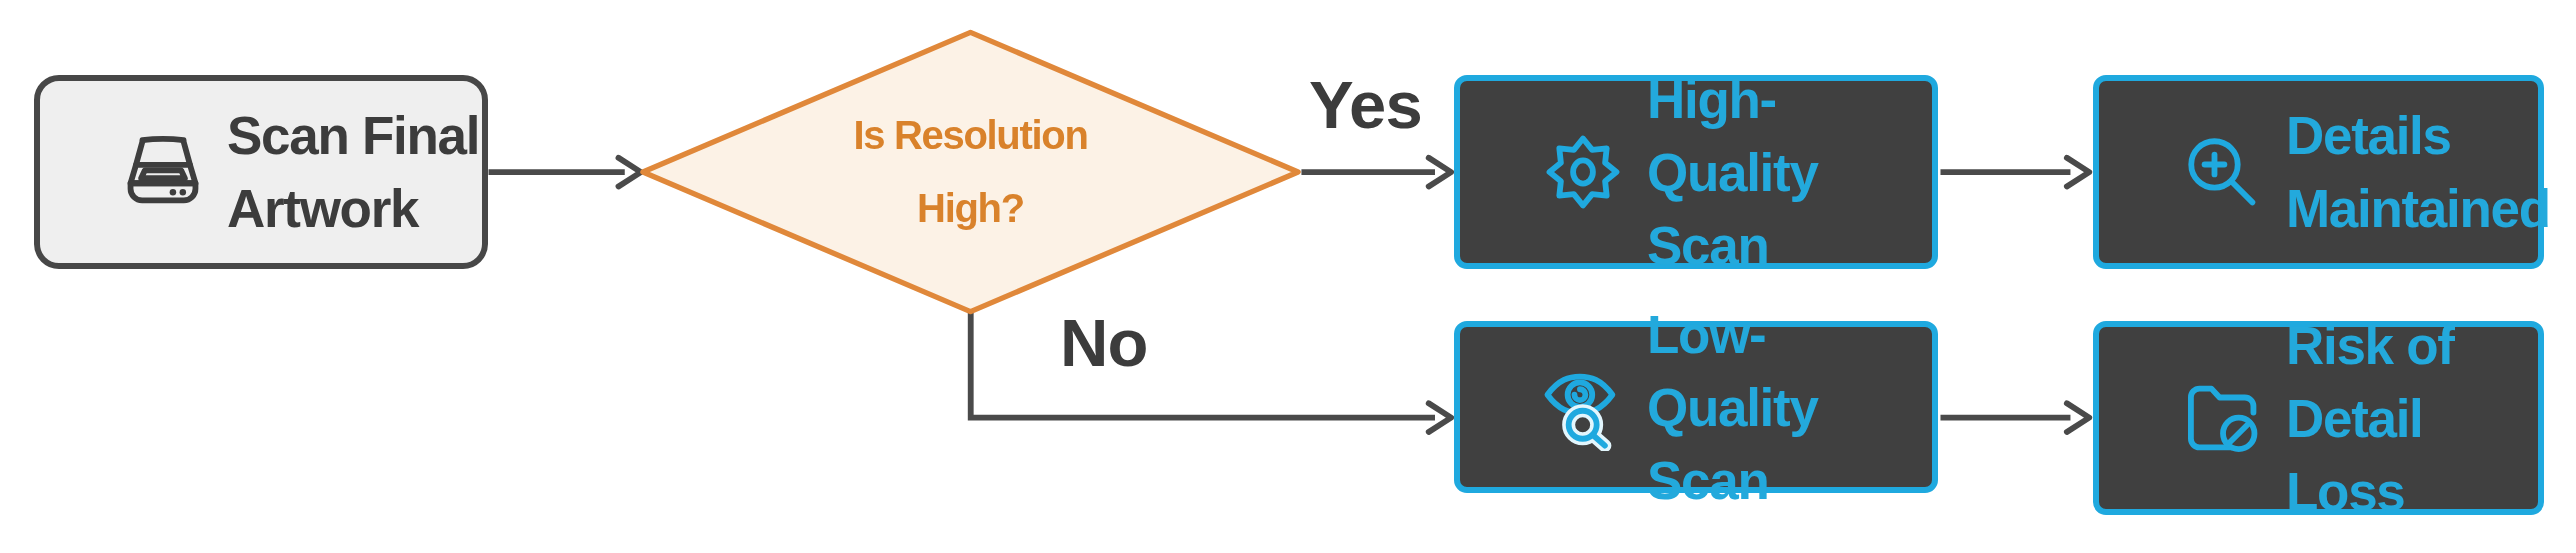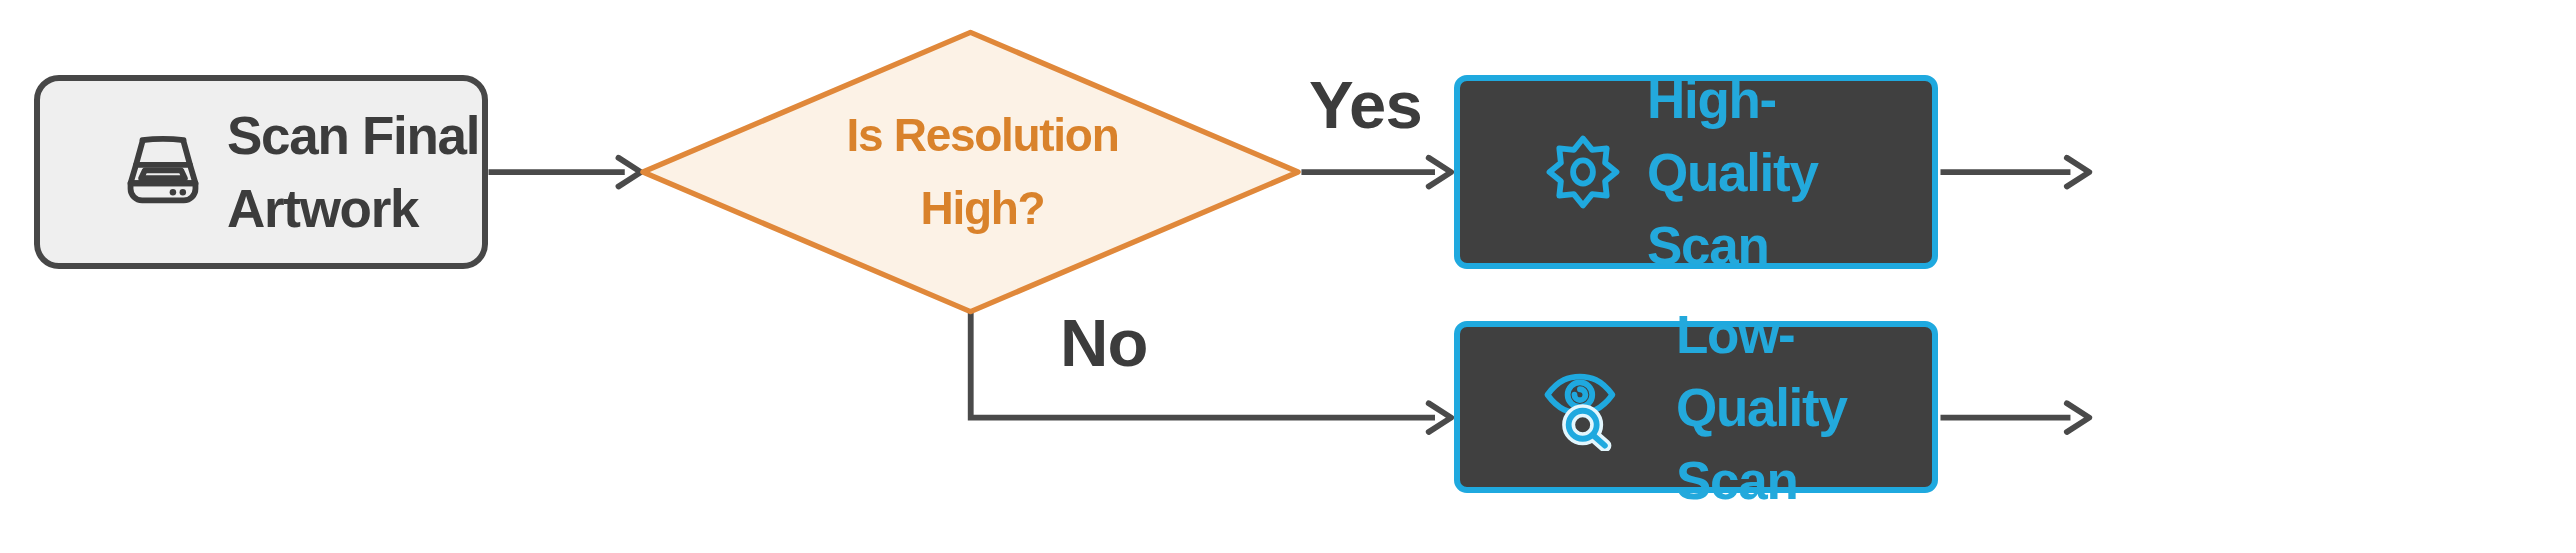--- a/index.html
+++ b/index.html
@@ -31,31 +31,31 @@
     left:34px;top:75px;width:454px;height:194px;
     background:#efefef;border:6.3px solid #474747;border-radius:25px;
   }
   #node-start .node-label{color:#3c3c3c;}
   .cyan-node{
     background:#404040;border:6.3px solid #1fa9df;border-radius:13px;
   }
   .cyan-node .node-label{color:#23a9dc;}
   #node-high{left:1454px;top:75px;width:484px;height:194px;}
   #node-details{left:2093px;top:75px;width:451px;height:194px;}
-  #node-low{left:1454px;top:321px;width:484px;height:172px;gap:29px;}
+  #node-low{left:1454px;top:321px;width:484px;height:172px;}
   #node-risk{left:2093px;top:321px;width:451px;height:194px;}
   
   #node-decision{
     position:absolute;left:637px;top:27px;width:667px;height:290px;z-index:2;
   }
   #node-decision svg{position:absolute;left:0;top:0;width:667px;height:290px;}
   #node-decision .diamond-label{
-    position:absolute;left:12px;top:0;width:667px;height:290px;
+    position:absolute;left:0;top:0;width:667px;height:290px;
     display:flex;align-items:center;justify-content:center;text-align:center;
-    color:#d9822b;font-size:46px;line-height:73px;font-weight:600;letter-spacing:-1.3px;
+    color:#d9822b;font-size:40px;line-height:73px;font-weight:600;letter-spacing:-1.3px;
     white-space:pre-line;
   }
   
   .edge-label{
     position:absolute;z-index:3;
     color:#3c3c3c;font-size:67px;line-height:63px;font-weight:600;letter-spacing:-0.9px;
   }
   #label-yes{left:1309px;top:73px;}
   #label-no{left:1060px;top:311px;}
   
@@ -117,20 +117,34 @@
         <g class="stroke-cyan">
           <polygon points="21.8,12 18.47,14.68 18.93,18.93 14.68,18.47 12,21.8 9.32,18.47 5.07,18.93 5.53,14.68 2.2,12 5.53,9.32 5.07,5.07 9.32,5.53 12,2.2 14.68,5.53 18.93,5.07 18.47,9.32"></polygon>
           <ellipse cx="12" cy="12" rx="2.9" ry="3.4"></ellipse>
         </g>
       </svg>
     </span>
     <span class="node-label">High-Quality
 Scan</span>
   </div>
 
+  <div class="node cyan-node" id="node-details">
+    <span class="icon">
+      <svg viewBox="0 0 24 24">
+        <g class="stroke-cyan">
+          <circle cx="9.8" cy="9.8" r="6.8"></circle>
+          <path d="M14.8,14.8 L20.9,20.9"></path>
+          <path d="M9.8,6.9 V12.7"></path>
+          <path d="M6.9,9.8 H12.7"></path>
+        </g>
+      </svg>
+    </span>
+    <span class="node-label">Details
+Maintained</span>
+  </div>
 
   <div class="node cyan-node" id="node-low">
     <span class="icon">
       <svg viewBox="0 0 24 24">
         <g class="stroke-cyan">
           <path d="M1.6,8.4 C4.9,3.9 8,3.1 11.1,3.1 C14.2,3.1 17.3,3.9 20.6,8.4 C17.3,12.9 14.2,13.7 11.1,13.7 C8,13.7 4.9,12.9 1.6,8.4 Z"></path>
           <circle cx="11.1" cy="8.4" r="3.6"></circle>
           <path d="M11.1,6.8 A1.6,1.6 0 1 1 9.5,8.4"></path>
         </g>
         <circle class="knockout" cx="11.9" cy="17.2" r="4.1"></circle>
@@ -138,15 +152,28 @@
         <g class="stroke-cyan">
           <circle cx="11.9" cy="17.2" r="4.1"></circle>
           <path d="M14.9,20.2 L18.4,23.3"></path>
         </g>
       </svg>
     </span>
     <span class="node-label">Low-Quality
 Scan</span>
   </div>
 
+  <div class="node cyan-node" id="node-risk">
+    <span class="icon">
+      <svg viewBox="0 0 24 24">
+        <g class="stroke-cyan">
+          <path d="M14.6,20.6 H5.4 A2.5,2.5 0 0 1 2.9,18.1 V5.9 A2.5,2.5 0 0 1 5.4,3.4 H8.9 L11.3,6 H18.7 A2.5,2.5 0 0 1 21.2,8.5 V10.4"></path>
+          <circle cx="16.9" cy="16.5" r="4.6"></circle>
+          <path d="M13.7,19.7 L20.1,13.3"></path>
+        </g>
+      </svg>
+    </span>
+    <span class="node-label">Risk of
+Detail Loss</span>
+  </div>
 
 </div>
 
 
 </body></html>

